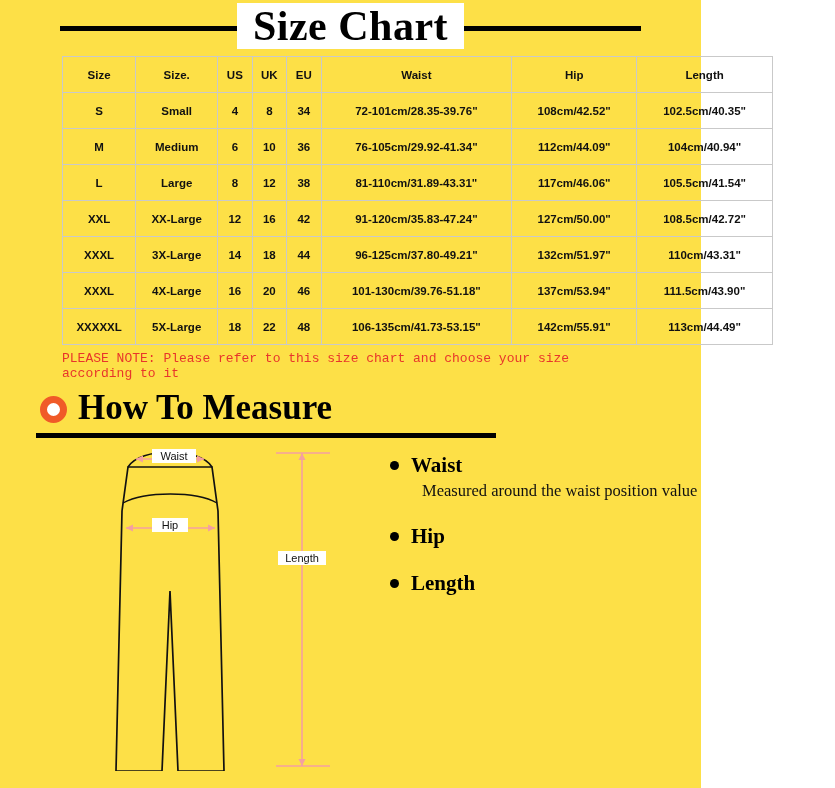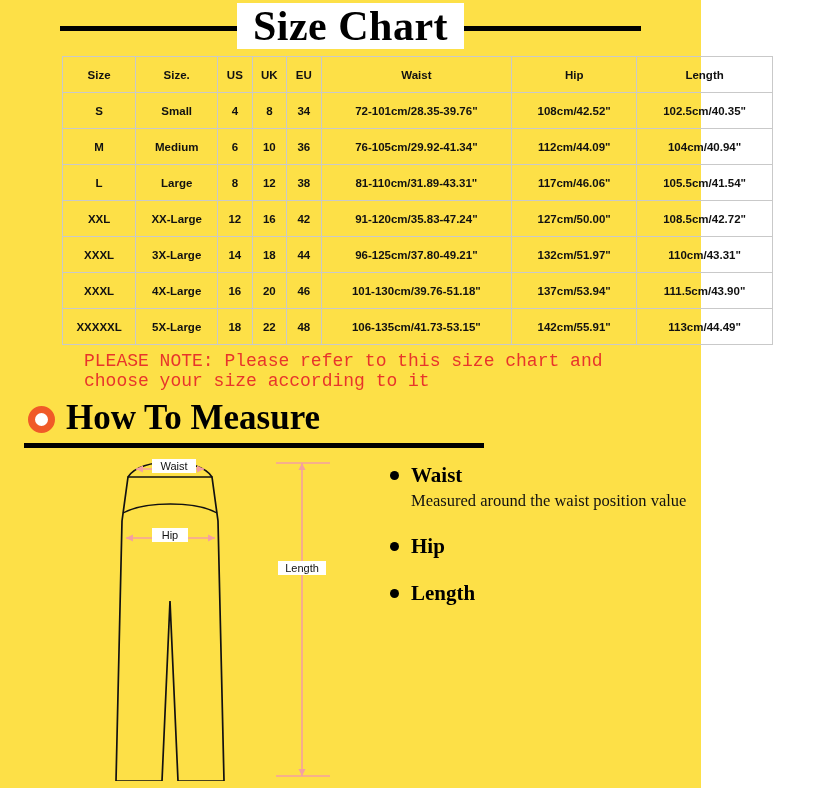--- a/index.html
+++ b/index.html
@@ -74,31 +74,31 @@
   col.c-size   { width: 68px; }
   col.c-sizename { width: 76px; }
   col.c-us     { width: 32px; }
   col.c-uk     { width: 32px; }
   col.c-eu     { width: 32px; }
   col.c-waist  { width: 177px; }
   col.c-hip    { width: 116px; }
   col.c-length { width: 126px; }
 
   .note {
-    margin: 6px 62px 0 84px;
+    margin: 6px 62px 0 62px;
     font-family: "Liberation Mono", monospace;
-    font-size: 18px;
+    font-size: 13px;
     color: #e8352b;
     letter-spacing: 0px;
   }
 
   
   .htm-header {
     position: relative;
-    margin: 8px 0 0 4px;
+    margin: 8px 0 0 16px;
     height: 52px;
   }
   .htm-bullet {
     position: absolute;
     left: 24px;
     top: 7px;
     width: 27px;
     height: 27px;
     border-radius: 50%;
     border: 7px solid #f05a28;
@@ -155,21 +155,21 @@
     border-radius: 50%;
     background: #000;
     margin-right: 12px;
     flex: 0 0 auto;
   }
   .label-desc {
     font-family: "Liberation Serif", serif;
     font-size: 16.5px;
     color: #111;
     line-height: 22px;
-    margin-left: 21px;
+    margin-left: 32px;
   }
   svg text {
     font-family: "Liberation Sans", sans-serif;
   }
 </style>
 </head>
 <body>
 
 <div class="page">
 

